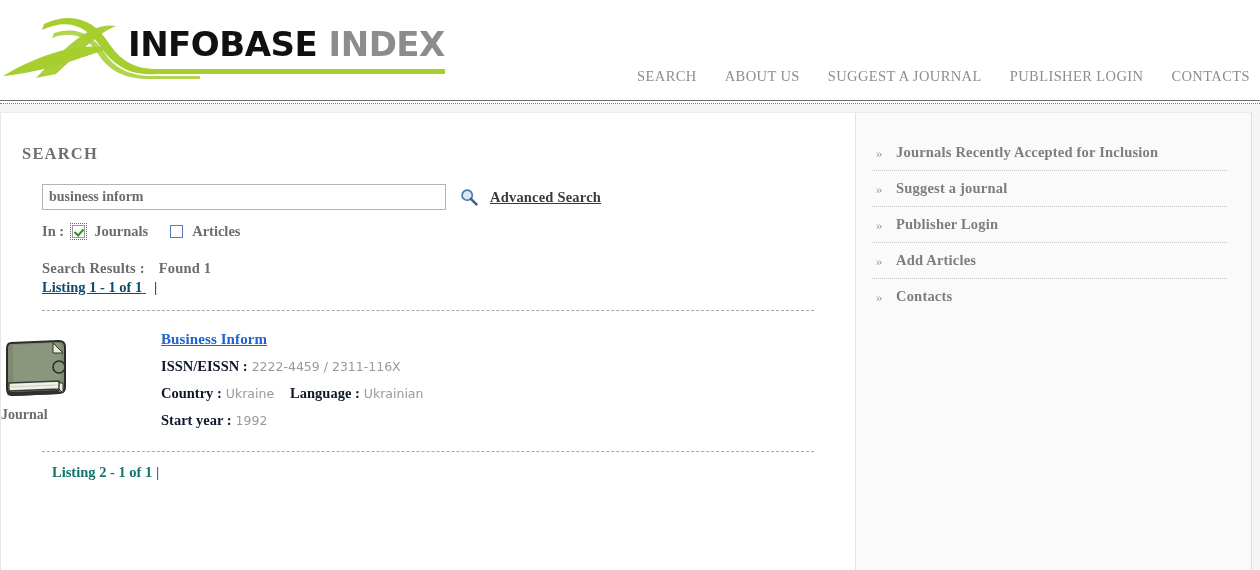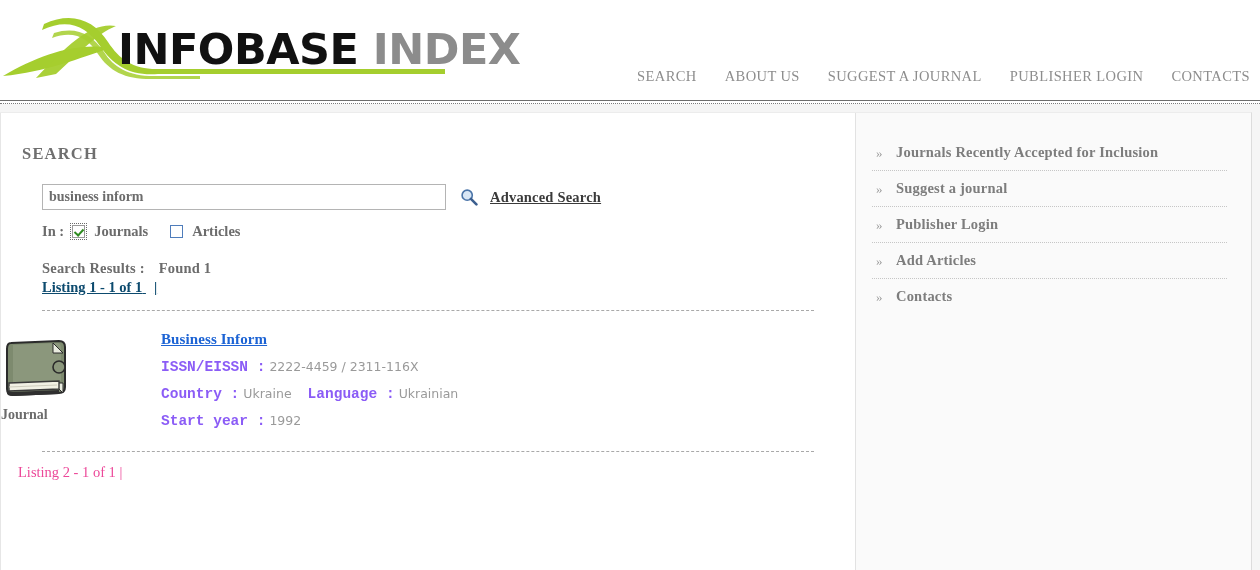--- a/index.html
+++ b/index.html
@@ -23,24 +23,24 @@
   .logo-wrap {
     position: absolute;
     left: 0;
     top: 8px;
     width: 460px;
     height: 84px;
   }
   .logo-svg { display: block; }
   .logo-text {
     position: absolute;
-    left: 118px;
+    left: 128px;
     top: 16px;
     font-family: "DejaVu Sans", sans-serif;
-    font-size: 43px;
+    font-size: 34px;
     font-weight: bold;
     letter-spacing: -0.5px;
     white-space: nowrap;
   }
   .logo-info { color: #111111; }
   .logo-index { color: #8c8c8c; }
 
   .main-nav {
     position: absolute;
     right: 10px;
@@ -229,41 +229,41 @@
     color: #1c63d4;
     letter-spacing: 0.1px;
   }
   .field {
     margin-top: 10px;
     font-size: 14.5px;
     white-space: nowrap;
   }
   .field .k {
     font-weight: bold;
-    color: #8b5cf6;
-    font-family: Liberation Mono, monospace;
+    color: #0f172a;
+    font-family: Liberation Serif, serif;
   }
   .field .v {
     font-family: "DejaVu Sans", sans-serif;
     font-size: 12.5px;
     color: #9a9a9a;
     margin-left: 4px;
   }
   .field .k2 { margin-left: 16px; }
 
   .bottom-sep {
     margin: 22px 41px 0 41px;
     border-top: 1px dashed #a9a9a9;
     height: 0;
   }
   .bottom-listing {
-    margin: 12px 0 0 17px;
-    font-size: 14.5px;
-    font-weight: normal;
-    color: #ec4899;
+    margin: 12px 0 0 51px;
+    font-size: 14.5px;
+    font-weight: bold;
+    color: #0f766e;
   }
 
   
   .side-item {
     display: flex;
     align-items: center;
     height: 35px;
     border-bottom: 1px dotted #c6c6c6;
     padding-left: 4px;
   }

